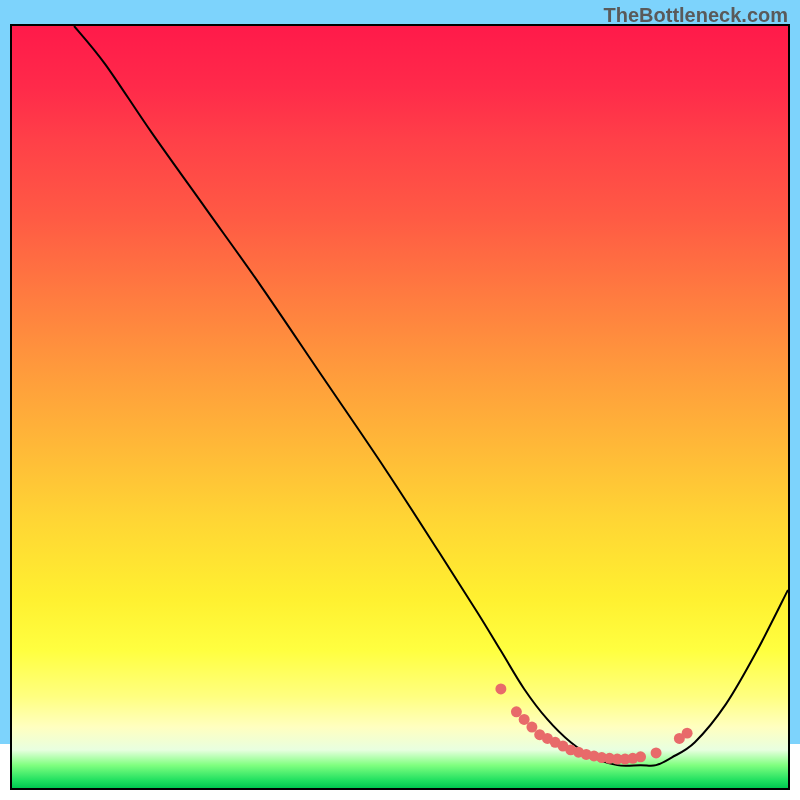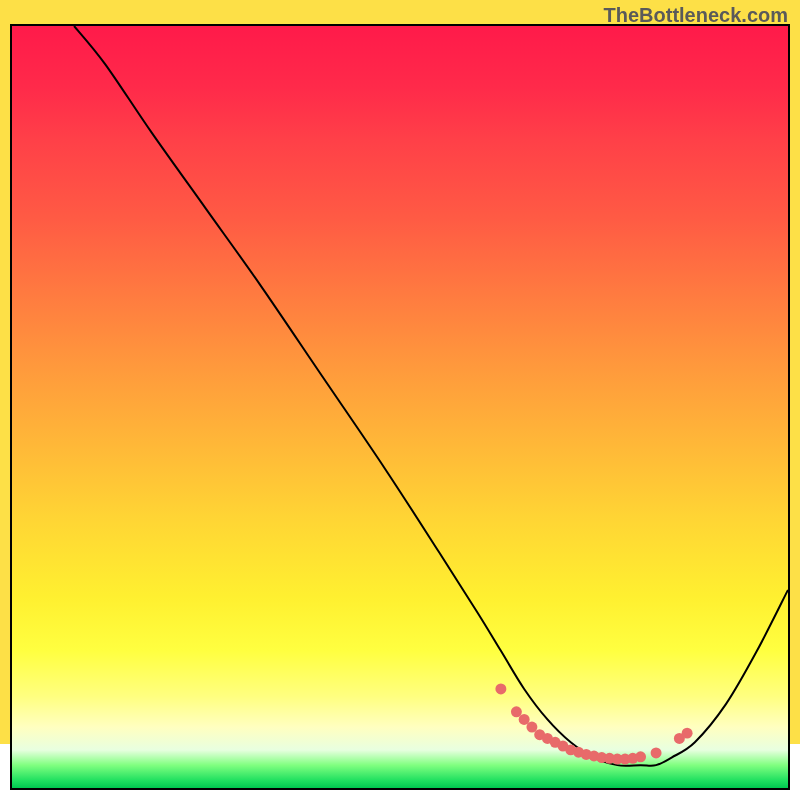--- a/index.html
+++ b/index.html
@@ -1,21 +1,21 @@
 <!DOCTYPE html>
 <html><head>
 <meta charset="utf-8">
 <style>
   * { margin: 0; padding: 0; box-sizing: border-box; }
   html, body { width: 800px; height: 800px; overflow: hidden; }
   .container {
     width: 800px;
     height: 744px;
     position: relative;
-    background: #fde047;
+    background: #7dd3fc;
   }
   .watermark {
     position: absolute;
     top: 4px;
     right: 12px;
     font-family: Arial, sans-serif;
     font-size: 20px;
     font-weight: bold;
     color: #5a5a5a;
     z-index: 10;

